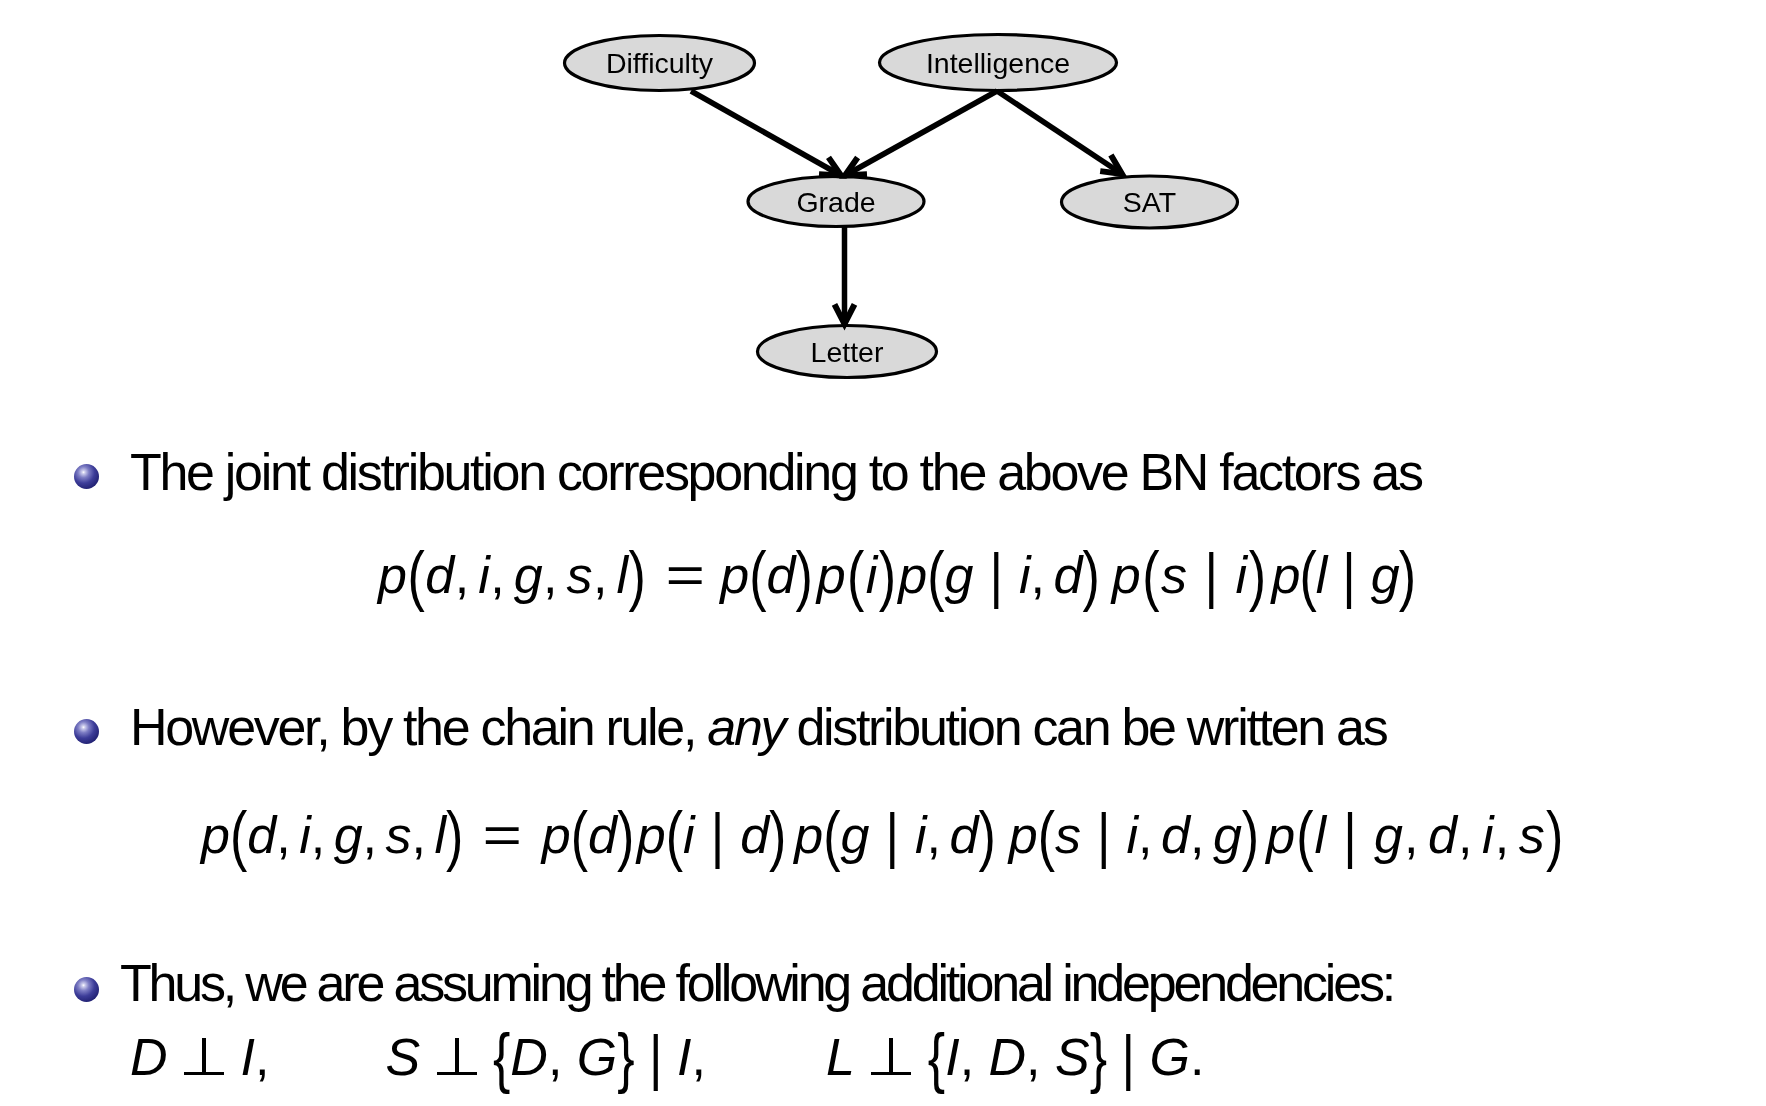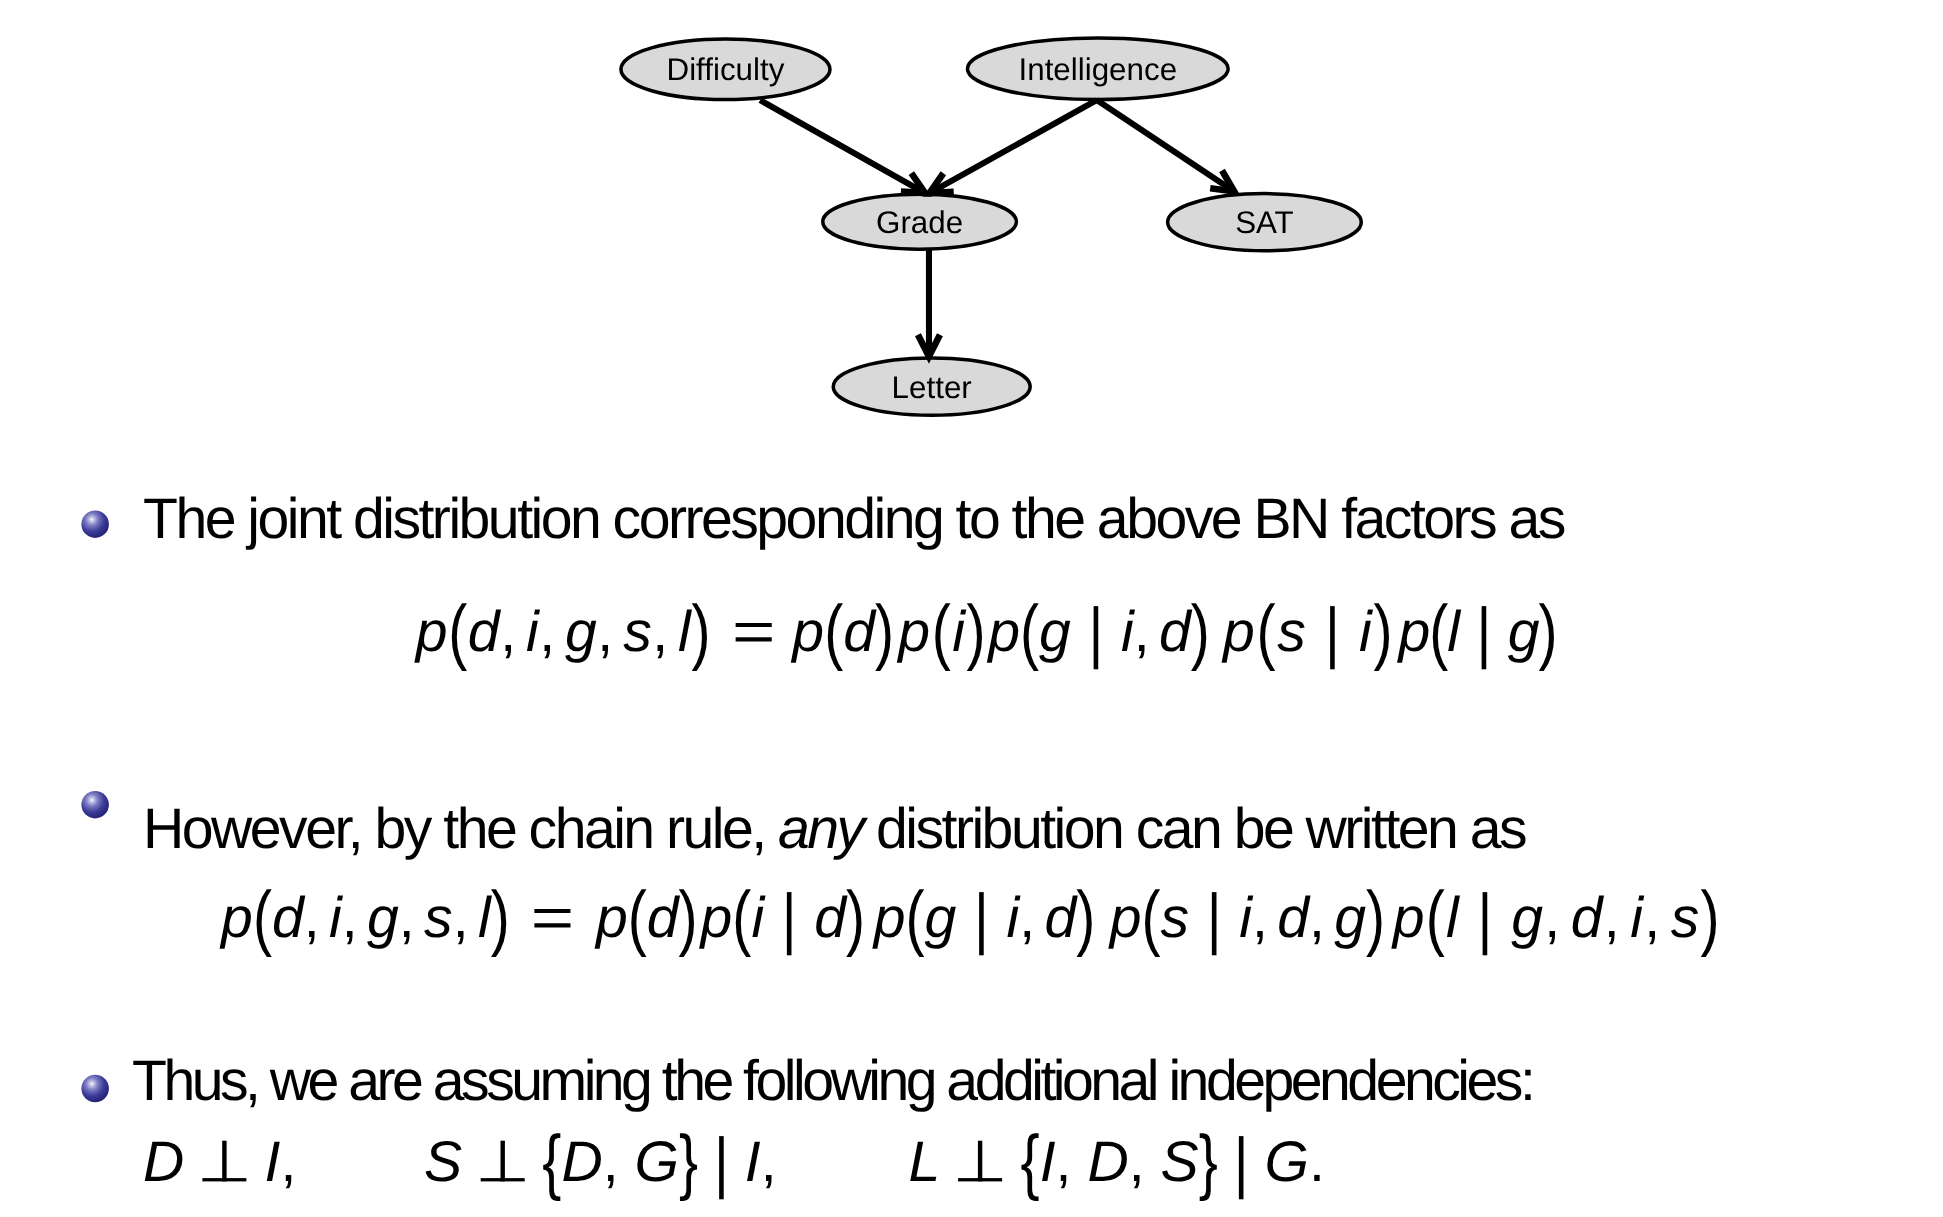--- a/index.html
+++ b/index.html
@@ -53,20 +53,20 @@
     <path d="M 834.5 304.4 L 844.5 324 L 854.5 304.4"></path>
   </g>
 </svg>
 
 <div class="ball" style="left:74px;top:464px;"></div>
 <div class="line" style="left:130px;top:446px;letter-spacing:-2.3px;">The joint distribution corresponding to the above BN factors as</div>
 
 <div class="f" style="left:378px;top:549px;"><span class="g" style="letter-spacing:0.5px;"><i>p</i><span class="par">(</span><i>d</i>,<span class="cs"></span><i>i</i>,<span class="cs"></span><i>g</i>,<span class="cs"></span><i>s</i>,<span class="cs"></span><i>l</i><span class="par">)</span></span><span style="margin-left:24px;margin-right:19.6px;"><span class="eqw">=</span></span><span class="g"><i>p</i><span class="par">(</span><i>d</i><span class="par">)</span></span><span class="g" style="margin-left:3.8px;letter-spacing:1.4px;"><i>p</i><span class="par">(</span><i>i</i><span class="par">)</span></span><span class="g" style="margin-left:1px;"><i>p</i><span class="par">(</span><i>g</i><span class="b1"></span><span class="bar">|</span><span class="b2"></span><i>i</i>,<span class="cs"></span><i>d</i><span class="par">)</span></span><span class="g" style="margin-left:12px;letter-spacing:1.5px;"><i>p</i><span class="par">(</span><i>s</i><span class="b1"></span><span class="bar">|</span><span class="b2"></span><i>i</i><span class="par">)</span></span><span class="g" style="margin-left:4px;letter-spacing:-1px;"><i>p</i><span class="par">(</span><i>l</i><span class="b1"></span><span class="bar">|</span><span class="b2"></span><i>g</i><span class="par">)</span></span></div>
 
 <div class="ball" style="left:74px;top:719px;"></div>
-<div class="line" style="left:130px;top:728px;letter-spacing:-2.3px;">However, by the chain rule, <i>any</i> distribution can be written as</div>
+<div class="line" style="left:130px;top:701px;letter-spacing:-2.3px;">However, by the chain rule, <i>any</i> distribution can be written as</div>
 
 <div class="f" style="left:201px;top:809px;"><span class="g"><i>p</i><span class="par">(</span><i>d</i>,<span class="cs"></span><i>i</i>,<span class="cs"></span><i>g</i>,<span class="cs"></span><i>s</i>,<span class="cs"></span><i>l</i><span class="par">)</span></span><span style="margin-left:24px;margin-right:24px;"><span class="eqw">=</span></span><span class="g"><i>p</i><span class="par">(</span><i>d</i><span class="par">)</span></span><span class="g" style="margin-left:2.6px;"><i>p</i><span class="par">(</span><i>i</i><span class="b1"></span><span class="bar">|</span><span class="b2"></span><i>d</i><span class="par">)</span></span><span class="g" style="margin-left:7.9px;"><i>p</i><span class="par">(</span><i>g</i><span class="b1"></span><span class="bar">|</span><span class="b2"></span><i>i</i>,<span class="cs"></span><i>d</i><span class="par">)</span></span><span class="g" style="margin-left:13px;"><i>p</i><span class="par">(</span><i>s</i><span class="b1"></span><span class="bar">|</span><span class="b2"></span><i>i</i>,<span class="cs"></span><i>d</i>,<span class="cs"></span><i>g</i><span class="par">)</span></span><span class="g" style="margin-left:7px;letter-spacing:1.1px;"><i>p</i><span class="par">(</span><i>l</i><span class="b1"></span><span class="bar">|</span><span class="b2"></span><i>g</i>,<span class="cs"></span><i>d</i>,<span class="cs"></span><i>i</i>,<span class="cs"></span><i>s</i><span class="par">)</span></span></div>
 
 <div class="ball" style="left:74px;top:977px;"></div>
 <div class="line" style="left:120px;top:957px;letter-spacing:-3.2px;">Thus, we are assuming the following additional independencies:</div>
 
 <div class="f" style="left:130px;top:1031px;"><i>D</i> <span class="perp"><span class="pv"></span><span class="ph"></span></span> <i>I</i>,<span class="sp" id="sp1" style="width:116px;"></span><span id="g2"><i>S</i> <span class="perp"><span class="pv"></span><span class="ph"></span></span> <span class="par">{</span><i>D</i>, <i>G</i><span class="par">}</span> <span class="bar">|</span> <i>I</i>,</span><span class="sp" id="sp2" style="width:120px;"></span><span id="g3"><i>L</i> <span class="perp"><span class="pv"></span><span class="ph"></span></span> <span class="par">{</span><i>I</i>, <i>D</i>, <i>S</i><span class="par">}</span> <span class="bar">|</span> <i>G</i>.</span></div>
 
 </body></html>

